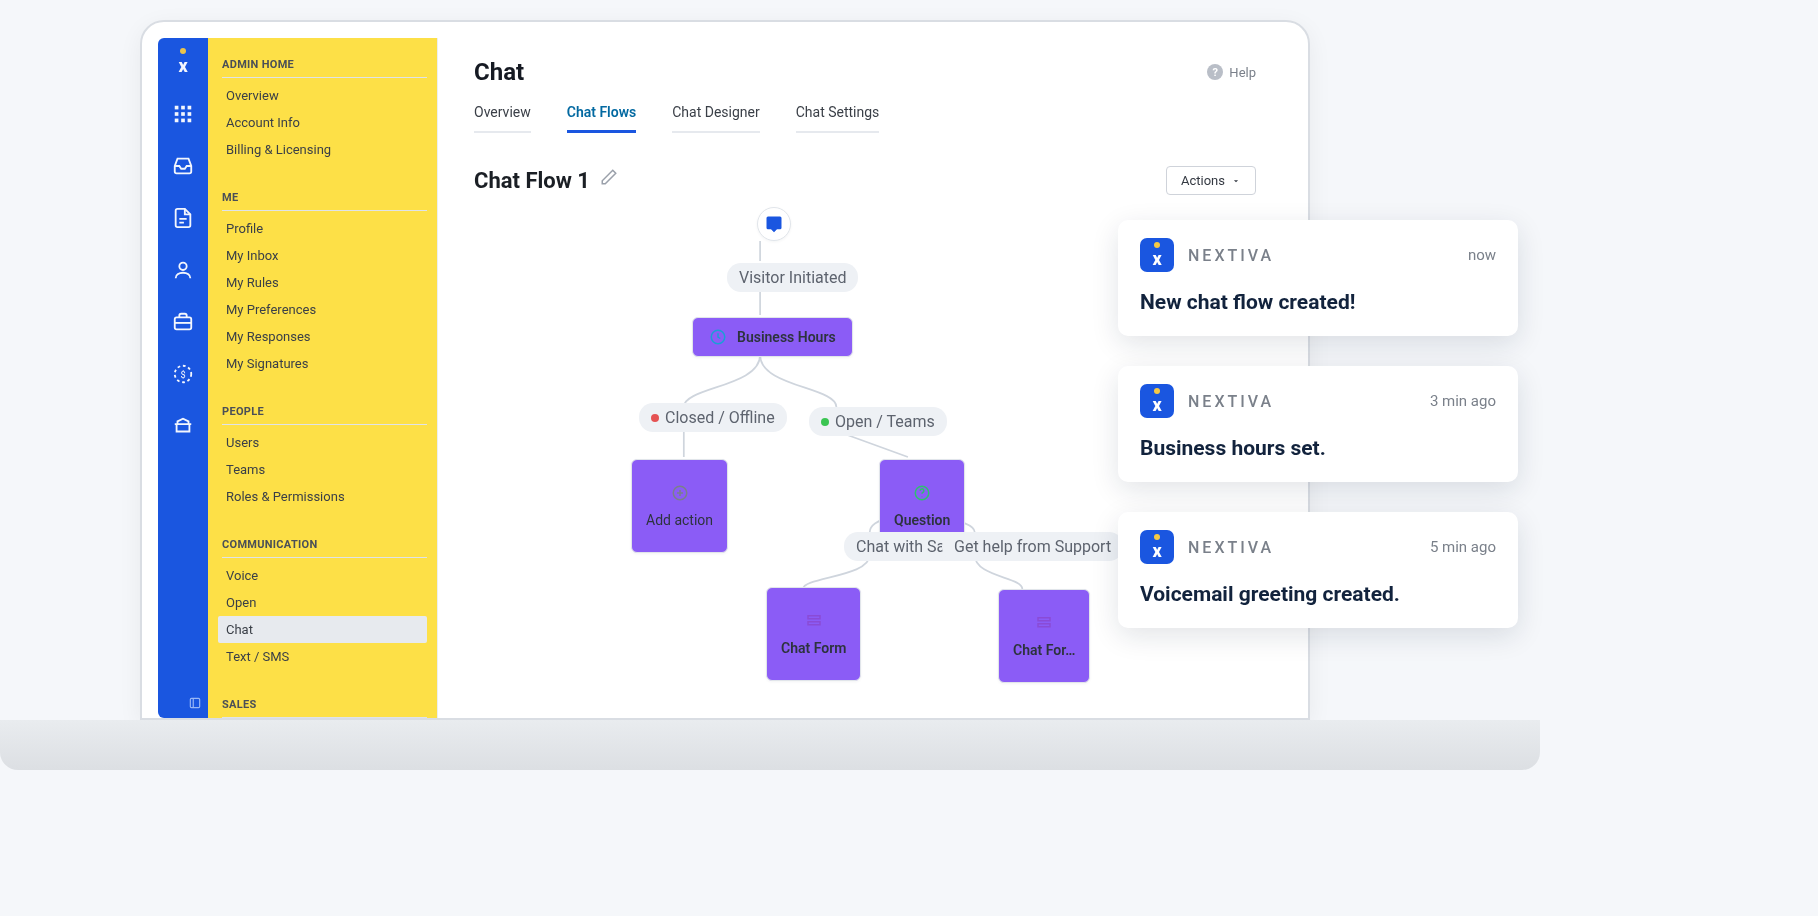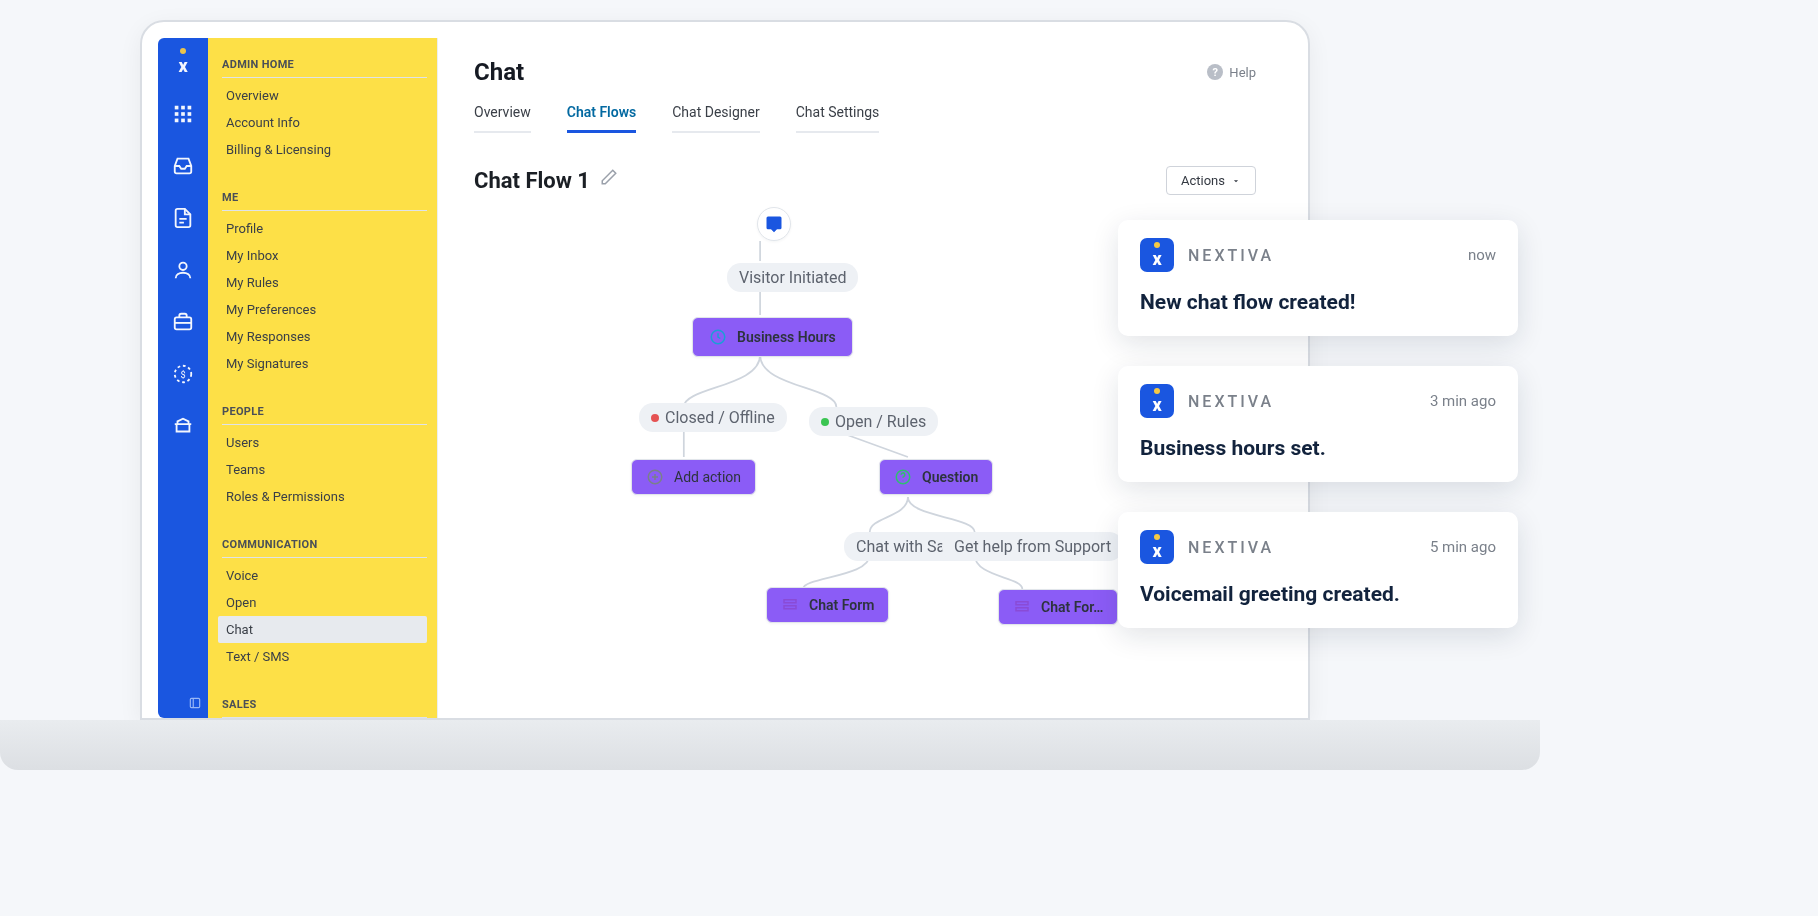--- a/index.html
+++ b/index.html
@@ -217,21 +217,21 @@
   border: 1px solid #e1e5ea;
   border-radius: 6px;
   box-shadow: 0 1px 3px rgba(20,30,50,0.05);
   padding: 10px 16px;
   display: flex;
   align-items: center;
   gap: 10px;
   font-size: 14px;
   color: #2d333d;
 }
-.node.small { padding: 8px 14px; }
+.node.small { padding: 24px 14px; flex-direction: column; }
 .node .node-icon { width: 18px; height: 18px; display:flex;align-items:center;justify-content:center; }
 .pill {
   position: absolute;
   background: #eef1f5;
   border-radius: 14px;
   padding: 5px 12px;
   font-size: 16px;
   color: #5d636e;
   display: flex;
   align-items: center;
@@ -503,21 +503,21 @@
           </span>
           <span style="font-weight:600;">Business Hours</span>
         </div>
 
         <div class="pill" style="left:165px; top:196px;text-align:right;">
           <span class="dot red"></span>
           <span>Closed / Offline</span>
         </div>
         <div class="pill" style="left:335px; top:200px;">
           <span class="dot green"></span>
-          <span>Open / Rules</span>
+          <span>Open / Teams</span>
         </div>
 
         <div class="node small" style="left:157px; top:252px;">
           <span class="node-icon">
             <svg viewBox="0 0 24 24" fill="none" stroke="#7a808a" stroke-width="2">
                 <circle cx="12" cy="12" r="9"></circle>
                 <path d="M12 8v8M8 12h8"></path>
               </svg>
           </span>
           <span>Add action</span>

